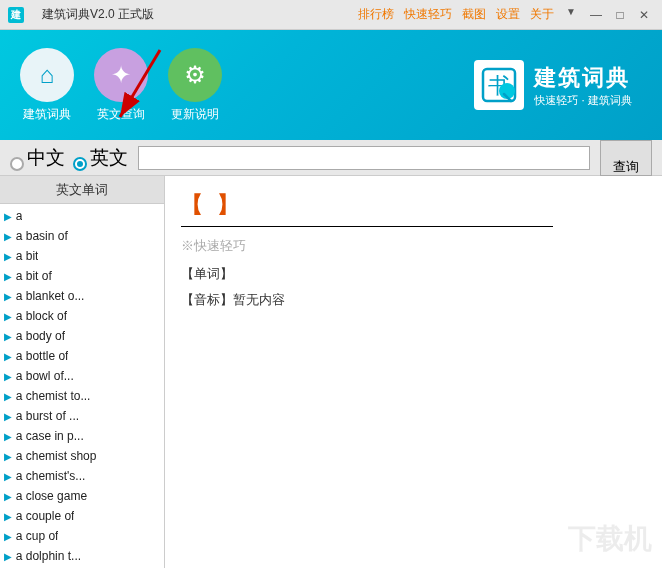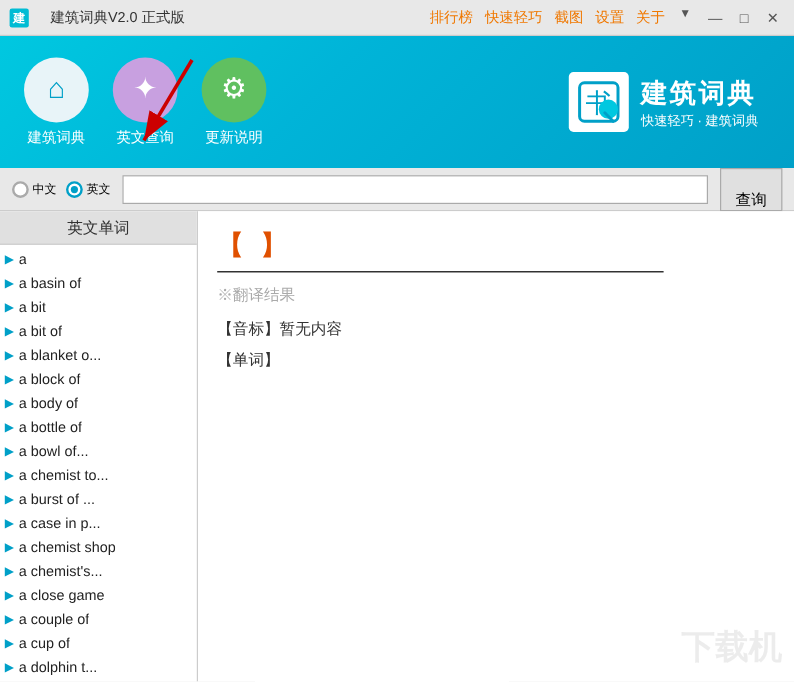--- a/index.html
+++ b/index.html
@@ -76,21 +76,21 @@
     .search-bar {
       height: 36px;
       background: #e8e8e8;
       display: flex;
       align-items: center;
       padding: 0 10px;
       gap: 10px;
       border-bottom: 1px solid #ccc;
     }
     .radio-group { display: flex; align-items: center; gap: 8px; }
-    .radio-item { display: flex; align-items: flex-end; gap: 3px; font-size: 10px; cursor: pointer; }
+    .radio-item { display: flex; align-items: flex-end; gap: 3px; font-size: 19px; cursor: pointer; }
     .radio-circle {
       width: 14px; height: 14px; border-radius: 50%;
       border: 2px solid #aaa; background: white;
       display: flex; align-items: center; justify-content: center;
     }
     .radio-circle.checked { border-color: #00a0c8; }
     .radio-circle.checked::after {
       content: ''; width: 6px; height: 6px;
       border-radius: 50%; background: #00a0c8;
     }
@@ -318,18 +318,18 @@
           <span class="word-item-arrow">▶</span>
           <span class="word-item-text">a dolphin t...</span>
         </div>
         <div class="word-item"></div>
       </div>
   </div>
 
   <div class="definition-panel">
     <div class="def-bracket">【 】</div>
     <div class="def-line"></div>
-    <div class="def-translate">※翻译结果</div>
+    <div class="def-translate">※快速轻巧</div>
+    <div class="def-section">【单词】</div>
     <div class="def-section">【音标】暂无内容</div>
-    <div class="def-section">【单词】</div>
     <div class="watermark">下载机</div>
   </div>
 </div>
 
 </body></html>

